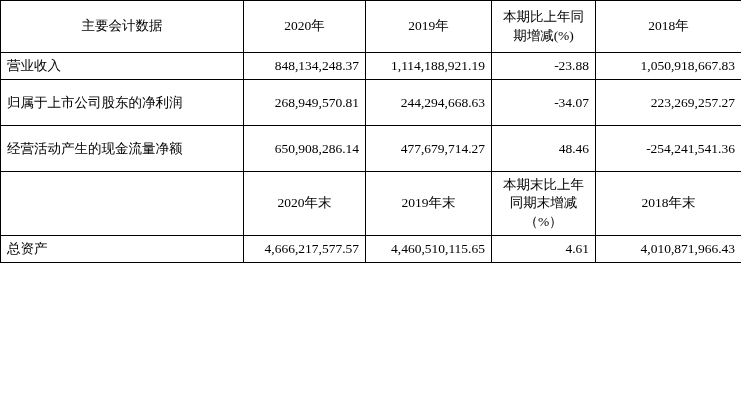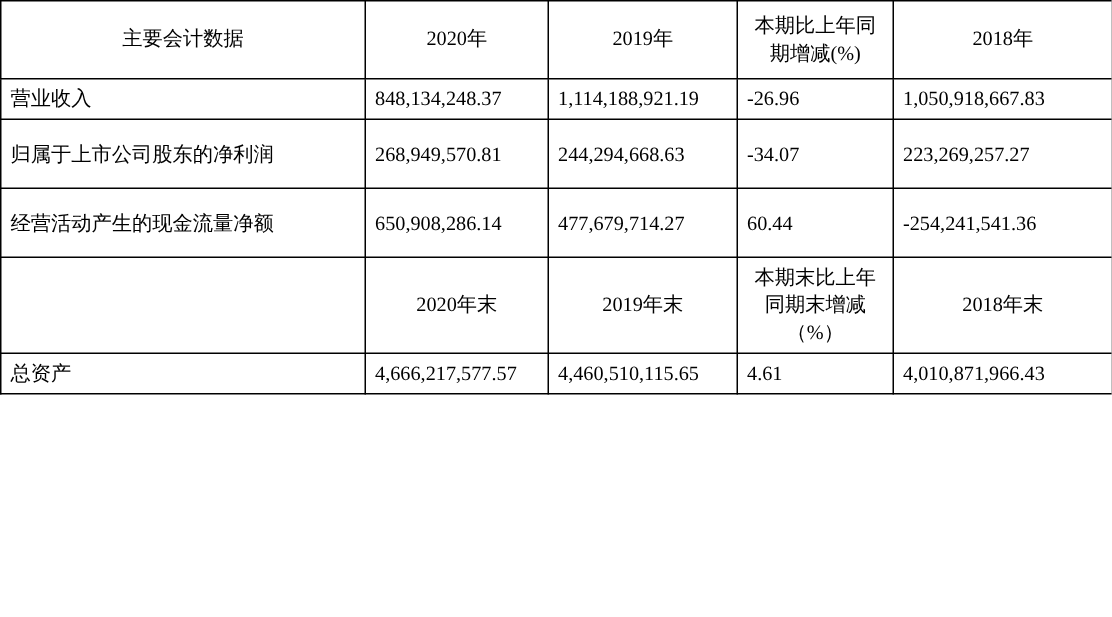--- a/index.html
+++ b/index.html
@@ -42,20 +42,21 @@
 
   .hdr {
     text-align: center;
     font-size: 13.5px;
   }
   .label {
     text-align: left;
     margin-left: 46px;
   }
   .num {
+    text-align: right;
     font-size: 13.5px;
   }
   .row-h {
     height: 27px;
   }
   .row-h2 {
     height: 46px;
   }
   .hdr-tall {
     height: 52px;
@@ -79,38 +80,38 @@
         <td class="hdr">2020年</td>
         <td class="hdr">2019年</td>
         <td class="hdr">本期比上年同期增减(%)</td>
         <td class="hdr">2018年</td>
       </tr>
 
       <tr class="row-h">
         <td class="label">营业收入</td>
         <td class="num">848,134,248.37</td>
         <td class="num">1,114,188,921.19</td>
-        <td class="num">-26.96</td>
+        <td class="num">-23.88</td>
         <td class="num">1,050,918,667.83</td>
       </tr>
 
       <tr class="row-h2">
         <td class="label">归属于上市公司股东的净利润</td>
         <td class="num">268,949,570.81</td>
         <td class="num">244,294,668.63</td>
         <td class="num">-34.07</td>
         <td class="num">223,269,257.27</td>
       </tr>
 
 
       <tr class="row-h2">
         <td class="label">经营活动产生的现金流量净额</td>
         <td class="num">650,908,286.14</td>
         <td class="num">477,679,714.27</td>
-        <td class="num">60.44</td>
+        <td class="num">48.46</td>
         <td class="num">-254,241,541.36</td>
       </tr>
 
       <tr class="hdr-tall">
         <td class="hdr"></td>
         <td class="hdr">2020年末</td>
         <td class="hdr">2019年末</td>
         <td class="hdr">本期末比上年同期末增减（%）</td>
         <td class="hdr">2018年末</td>
       </tr>

